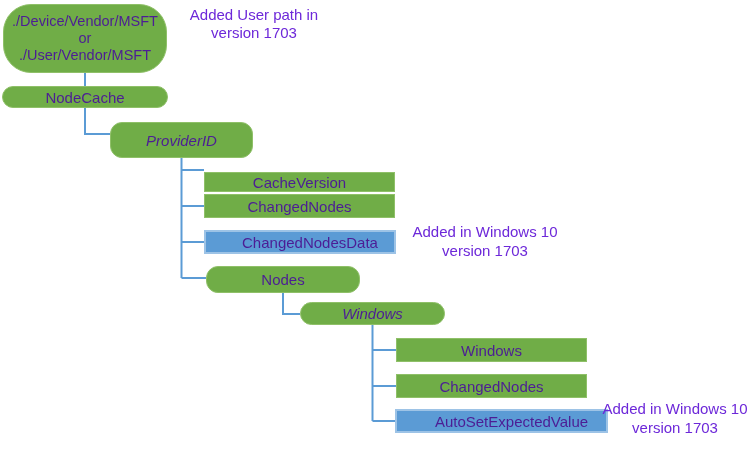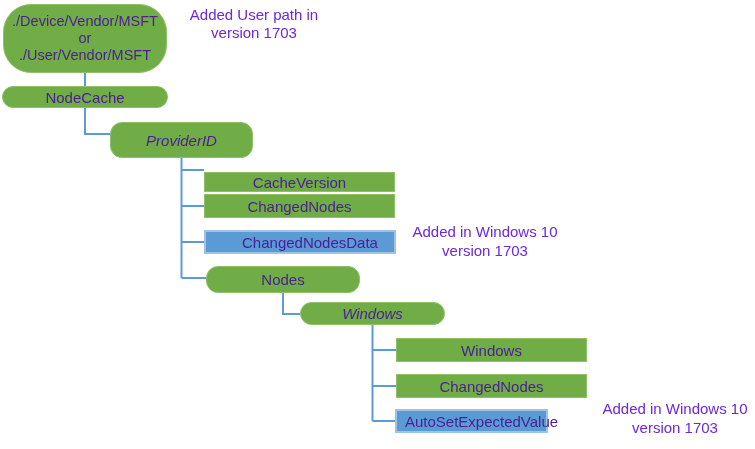--- a/index.html
+++ b/index.html
@@ -48,21 +48,21 @@
   }
   .n-nodecache       { left: 2px;   top: 86px;  width: 166px; height: 22px; }
   .n-providerid      { left: 110px; top: 122px; width: 143px; height: 36px; }
   .n-cacheversion    { left: 204px; top: 158px; width: 191px; height: 20px; margin-top: 14px; }
   .n-changednodes    { left: 204px; top: 194px; width: 191px; height: 24px; }
   .n-changednodesdata{ left: 204px; top: 230px; width: 192px; height: 24px; }
   .n-nodes           { left: 206px; top: 266px; width: 154px; height: 27px; }
   .n-nodeid          { left: 300px; top: 302px; width: 145px; height: 23px; }
   .n-nodeuri         { left: 396px; top: 338px; width: 191px; height: 24px; }
   .n-expectedvalue   { left: 396px; top: 374px; width: 191px; height: 24px; }
-  .n-autosetexpectedvalue { left: 395px; top: 409px; width: 153px; height: 24px; }
+  .n-autosetexpectedvalue { left: 395px; top: 409px; width: 213px; height: 24px; }
 
   .annotation {
     position: absolute;
     color: #6d28d9;
     font-size: 15px;
     line-height: 18px;
     text-align: center;
   }
   .a-top    { left: 172px; top: 6px;   width: 164px; }
   .a-middle { left: 400px; top: 222px; width: 170px; line-height: 19px; }

